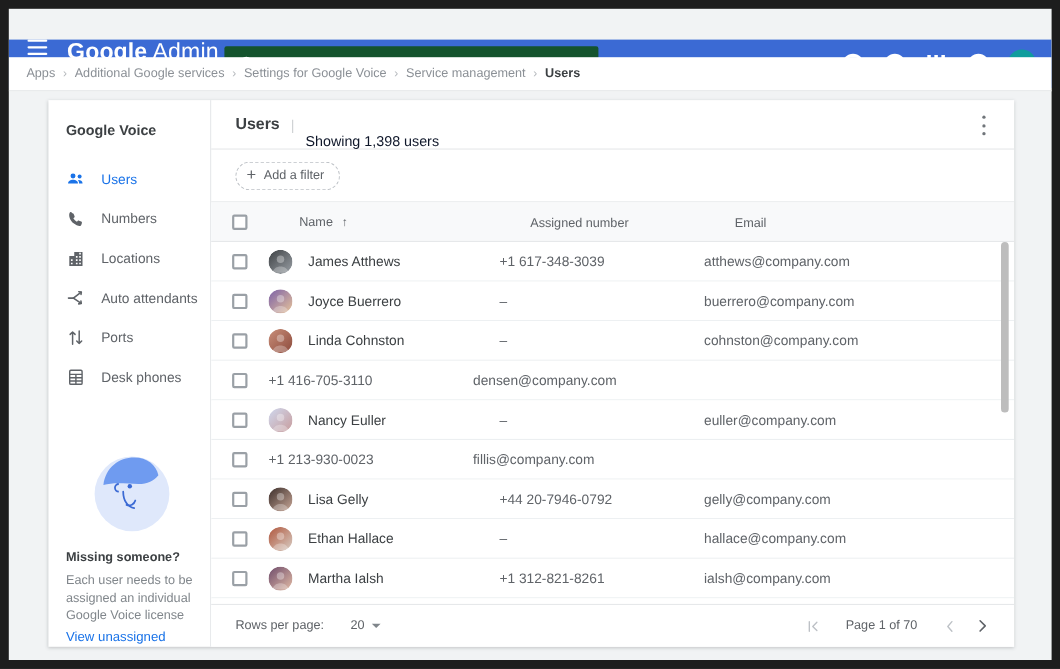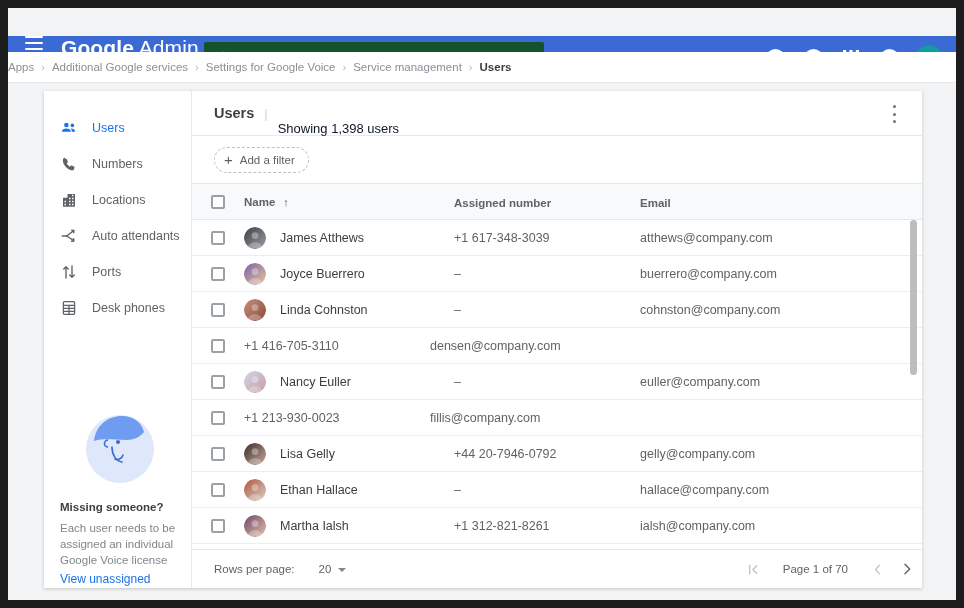--- a/index.html
+++ b/index.html
@@ -48,21 +48,21 @@
     width: 26px; height: 26px; border-radius: 50%;
     background: #0f9d9d; color: #fff; font-size: 13px;
     display: flex; align-items: center; justify-content: center;
     cursor: pointer;
   }
 
   
   .crumbbar {
     position: absolute; left: 0; top: 44px; width: 948px; height: 31px;
     background: #fff; display: flex; align-items: center;
-    border-bottom: 1px solid #e4e6e8;
+    padding-left: 16px; border-bottom: 1px solid #e4e6e8;
   }
   .crumb { font-size: 11.5px; color: #8b9096; cursor: pointer; white-space: nowrap; }
   .crumb.last { color: #3c4043; font-weight: 700; cursor: default; }
   .crumb-sep { font-size: 11px; color: #b3b7bb; margin: 0 7px; }
 
   
   .card {
     position: absolute; left: 36px; top: 83px;
     width: 878px; height: 497px;
     background: #fff;
@@ -123,21 +123,21 @@
     display: flex; align-items: center; position: relative;
   }
   .cb {
     width: 14px; height: 14px; border: 2px solid #9aa0a6; border-radius: 2px;
     flex: none; cursor: pointer; background: #fff;
   }
   .col-cb { width: 52px; display: flex; justify-content: center; flex: none; }
   .col-name { width: 210px; flex: none; display: flex; align-items: center; }
   .col-num { width: 186px; flex: none; }
   .col-mail { flex: 1; }
-  .th { font-size: 11.5px; color: #5f6368; font-weight: 700; }
+  .th { font-size: 11.5px; color: #5f6368; font-weight: 400; margin-left: 28px; }
   .sortarrow { margin-left: 8px; font-size: 11px; color: #5f6368; }
 
   .tbody { position: absolute; left: 0; top: 129px; right: 0; bottom: 39px; overflow: hidden; }
   .row {
     height: 36px; display: flex; align-items: center;
     border-bottom: 1px solid #eceff1; background: #fff;
   }
   .row-avatar {
     width: 22px; height: 22px; border-radius: 50%; flex: none; margin-right: 14px;
     overflow: hidden;
@@ -150,21 +150,21 @@
   .tfoot {
     position: absolute; left: 0; right: 0; bottom: 0; height: 39px;
     background: #fff; border-top: 1px solid #e6e8ea;
     display: flex; align-items: center;
   }
   .rpp-label { font-size: 11.5px; color: #5f6368; margin-left: 22px; text-align: right; }
   .rpp-val { font-size: 11.5px; color: #5f6368; margin-left: 24px; cursor: pointer; }
   .rpp-caret { display: inline-block; margin-left: 7px; border-left: 4px solid transparent;
                border-right: 4px solid transparent; border-top: 4px solid #80868b;
                vertical-align: middle; }
-  .pager { margin-left: auto; display: flex; align-items: center; }
+  .pager { margin-left: auto; display: flex; align-items: center; padding-right: 14px; }
   .pg-ico { width: 30px; height: 30px; display: flex; align-items: center; justify-content: center;
             cursor: pointer; color: #bdc1c6; font-size: 15px; }
   .pg-ico.enabled { color: #5f6368; }
   .pg-txt { font-size: 11.5px; color: #5f6368; margin: 0 14px; white-space: nowrap; }
 
   
   .scrolltrack {
     position: absolute; right: 3px; top: 129px; width: 10px; bottom: 39px;
     background: transparent;
   }
@@ -245,20 +245,21 @@
     <span class="crumb">Settings for Google Voice</span>
     <span class="crumb-sep">›</span>
     <span class="crumb">Service management</span>
     <span class="crumb-sep">›</span>
     <span class="crumb last">Users</span>
   </div>
 
   <div class="card">
 
     <div class="side">
+      <div class="side-title">Google Voice</div>
 
       <div class="nav">
 
         <div class="nav-item active">
           <span class="nav-ico">
             <svg width="18" height="18" viewBox="0 0 24 24" fill="#1a73e8">
               <circle cx="8.5" cy="8" r="3"></circle>
                 <circle cx="16.5" cy="8.5" r="2.4"></circle>
               <path d="M2.5 17 c0-3 3-4.4 6-4.4 s6 1.4 6 4.4 z"></path>
               <path d="M15 12.8 c2.6 0 5 1.2 5 3.6 v.6 h-4.2 c.1-1.6 -.4-3.2 -1.4-4.2 z"></path>

